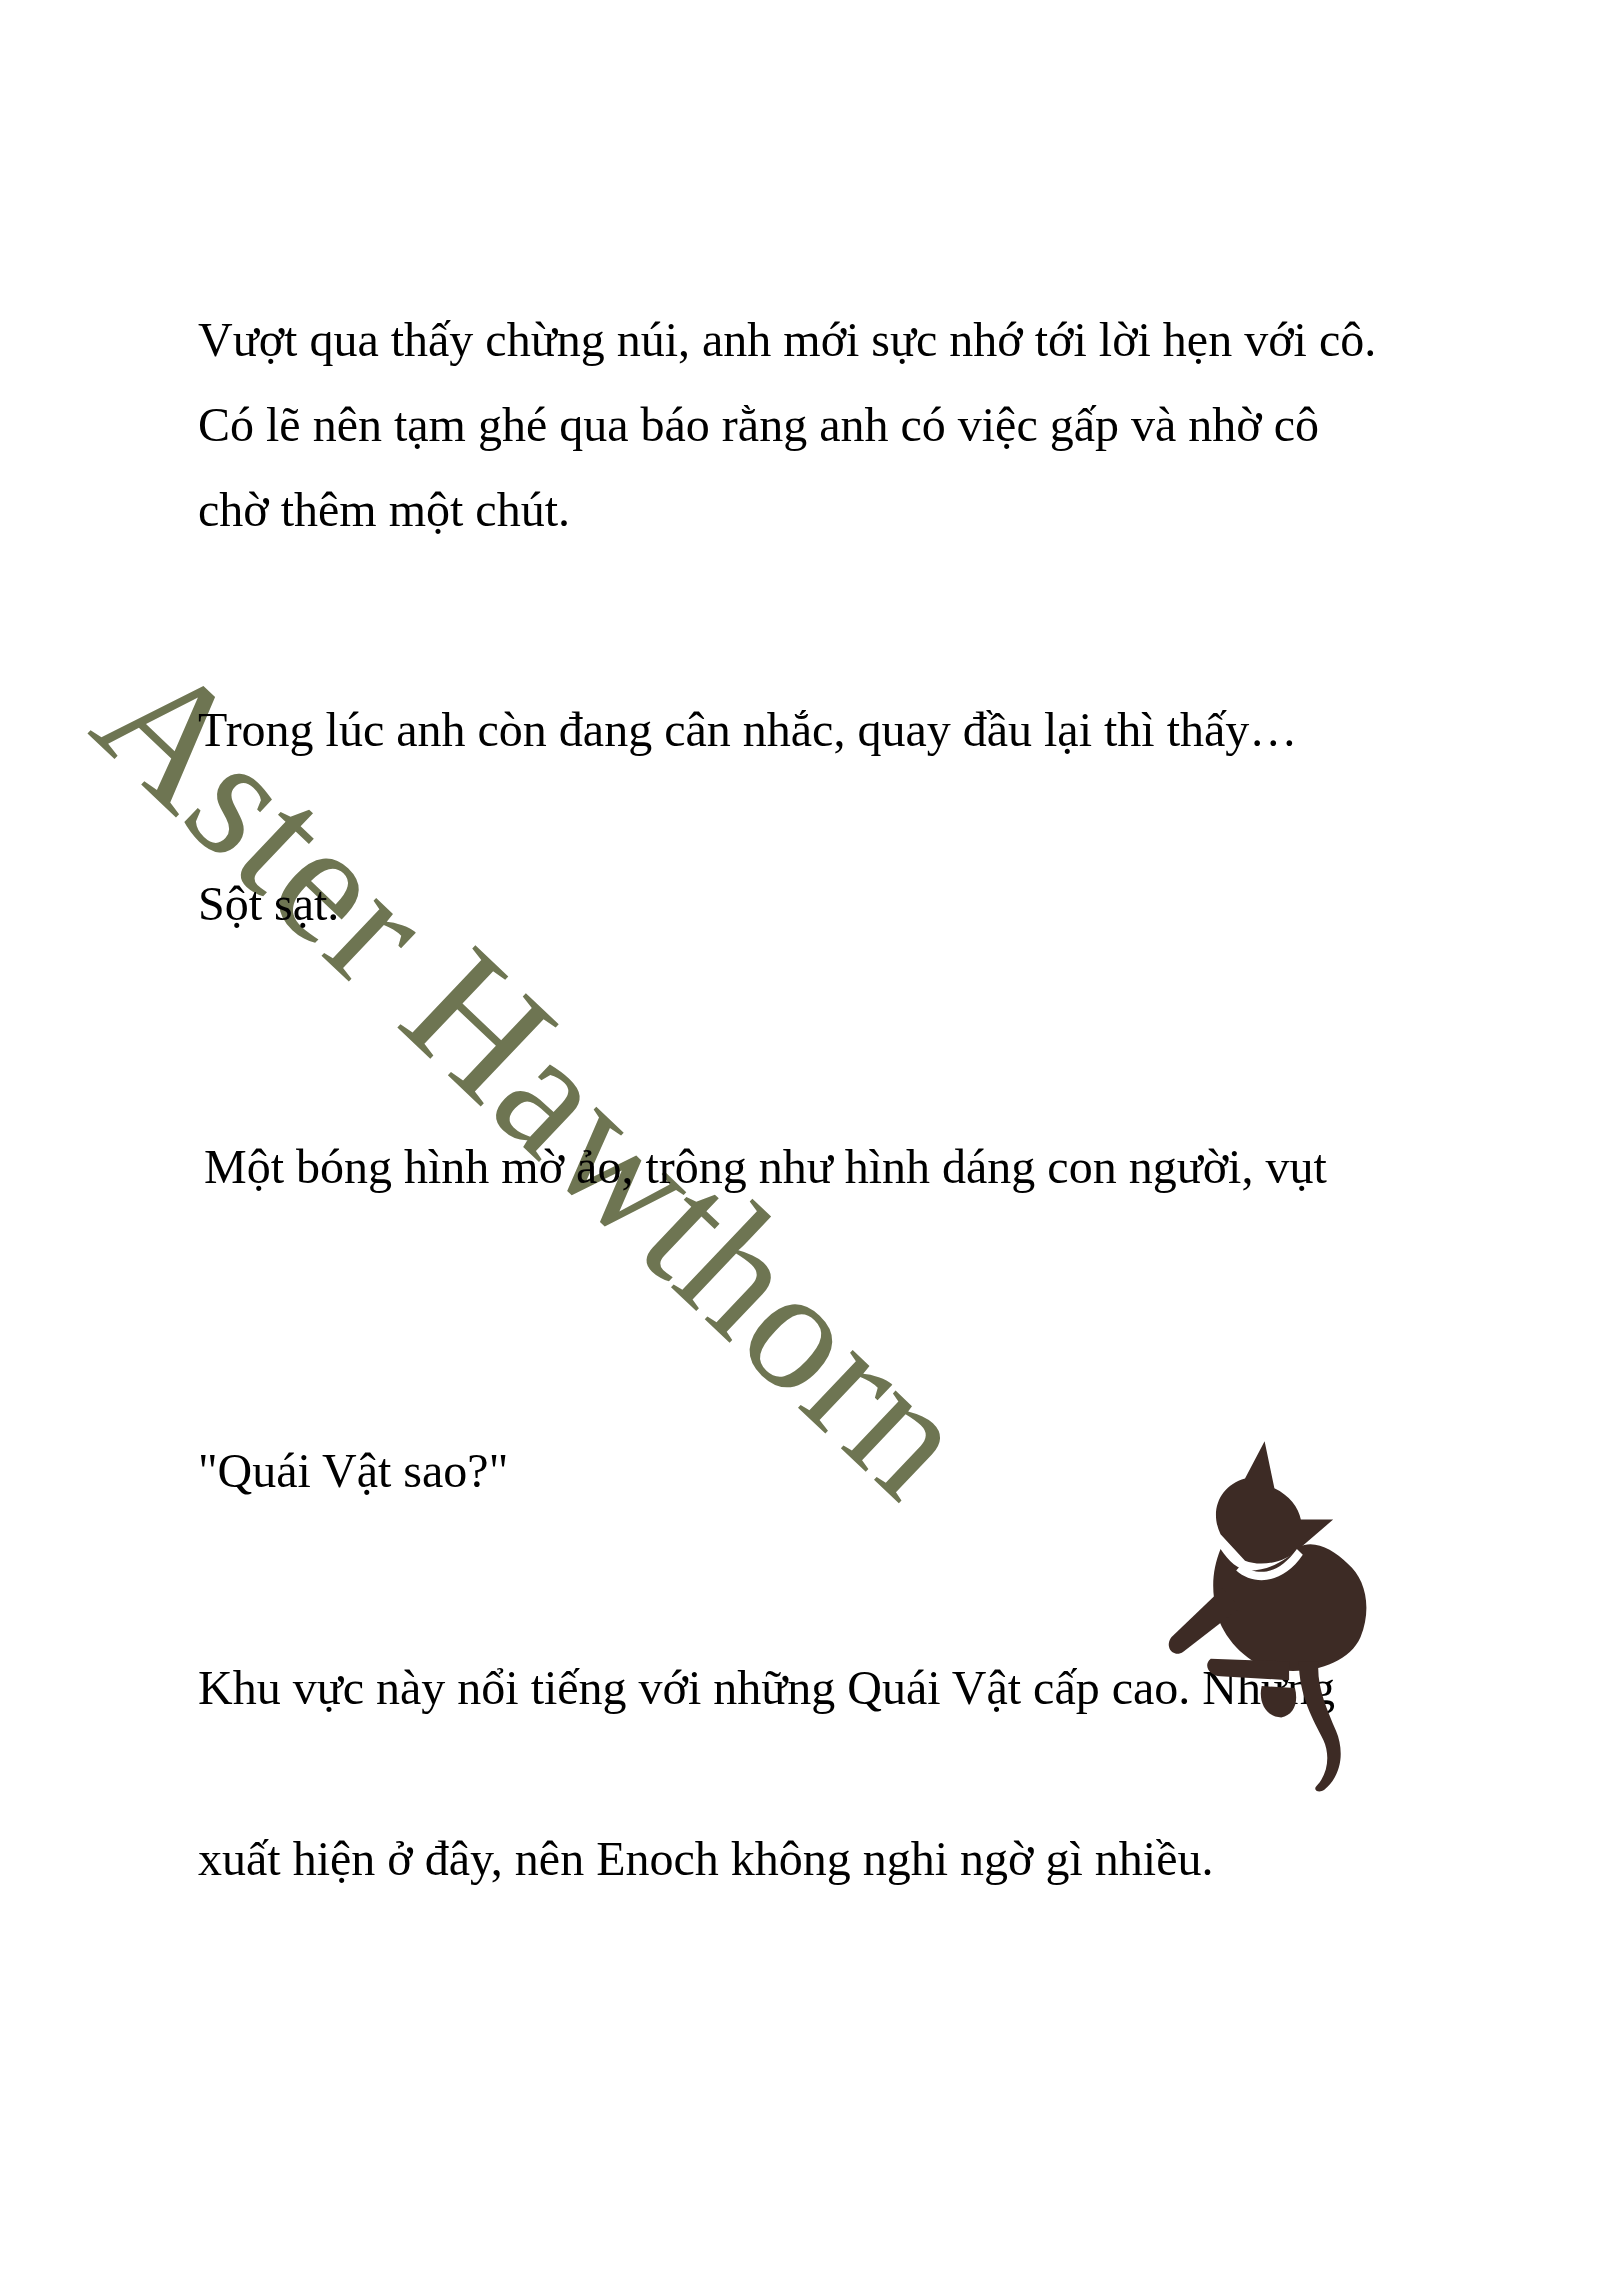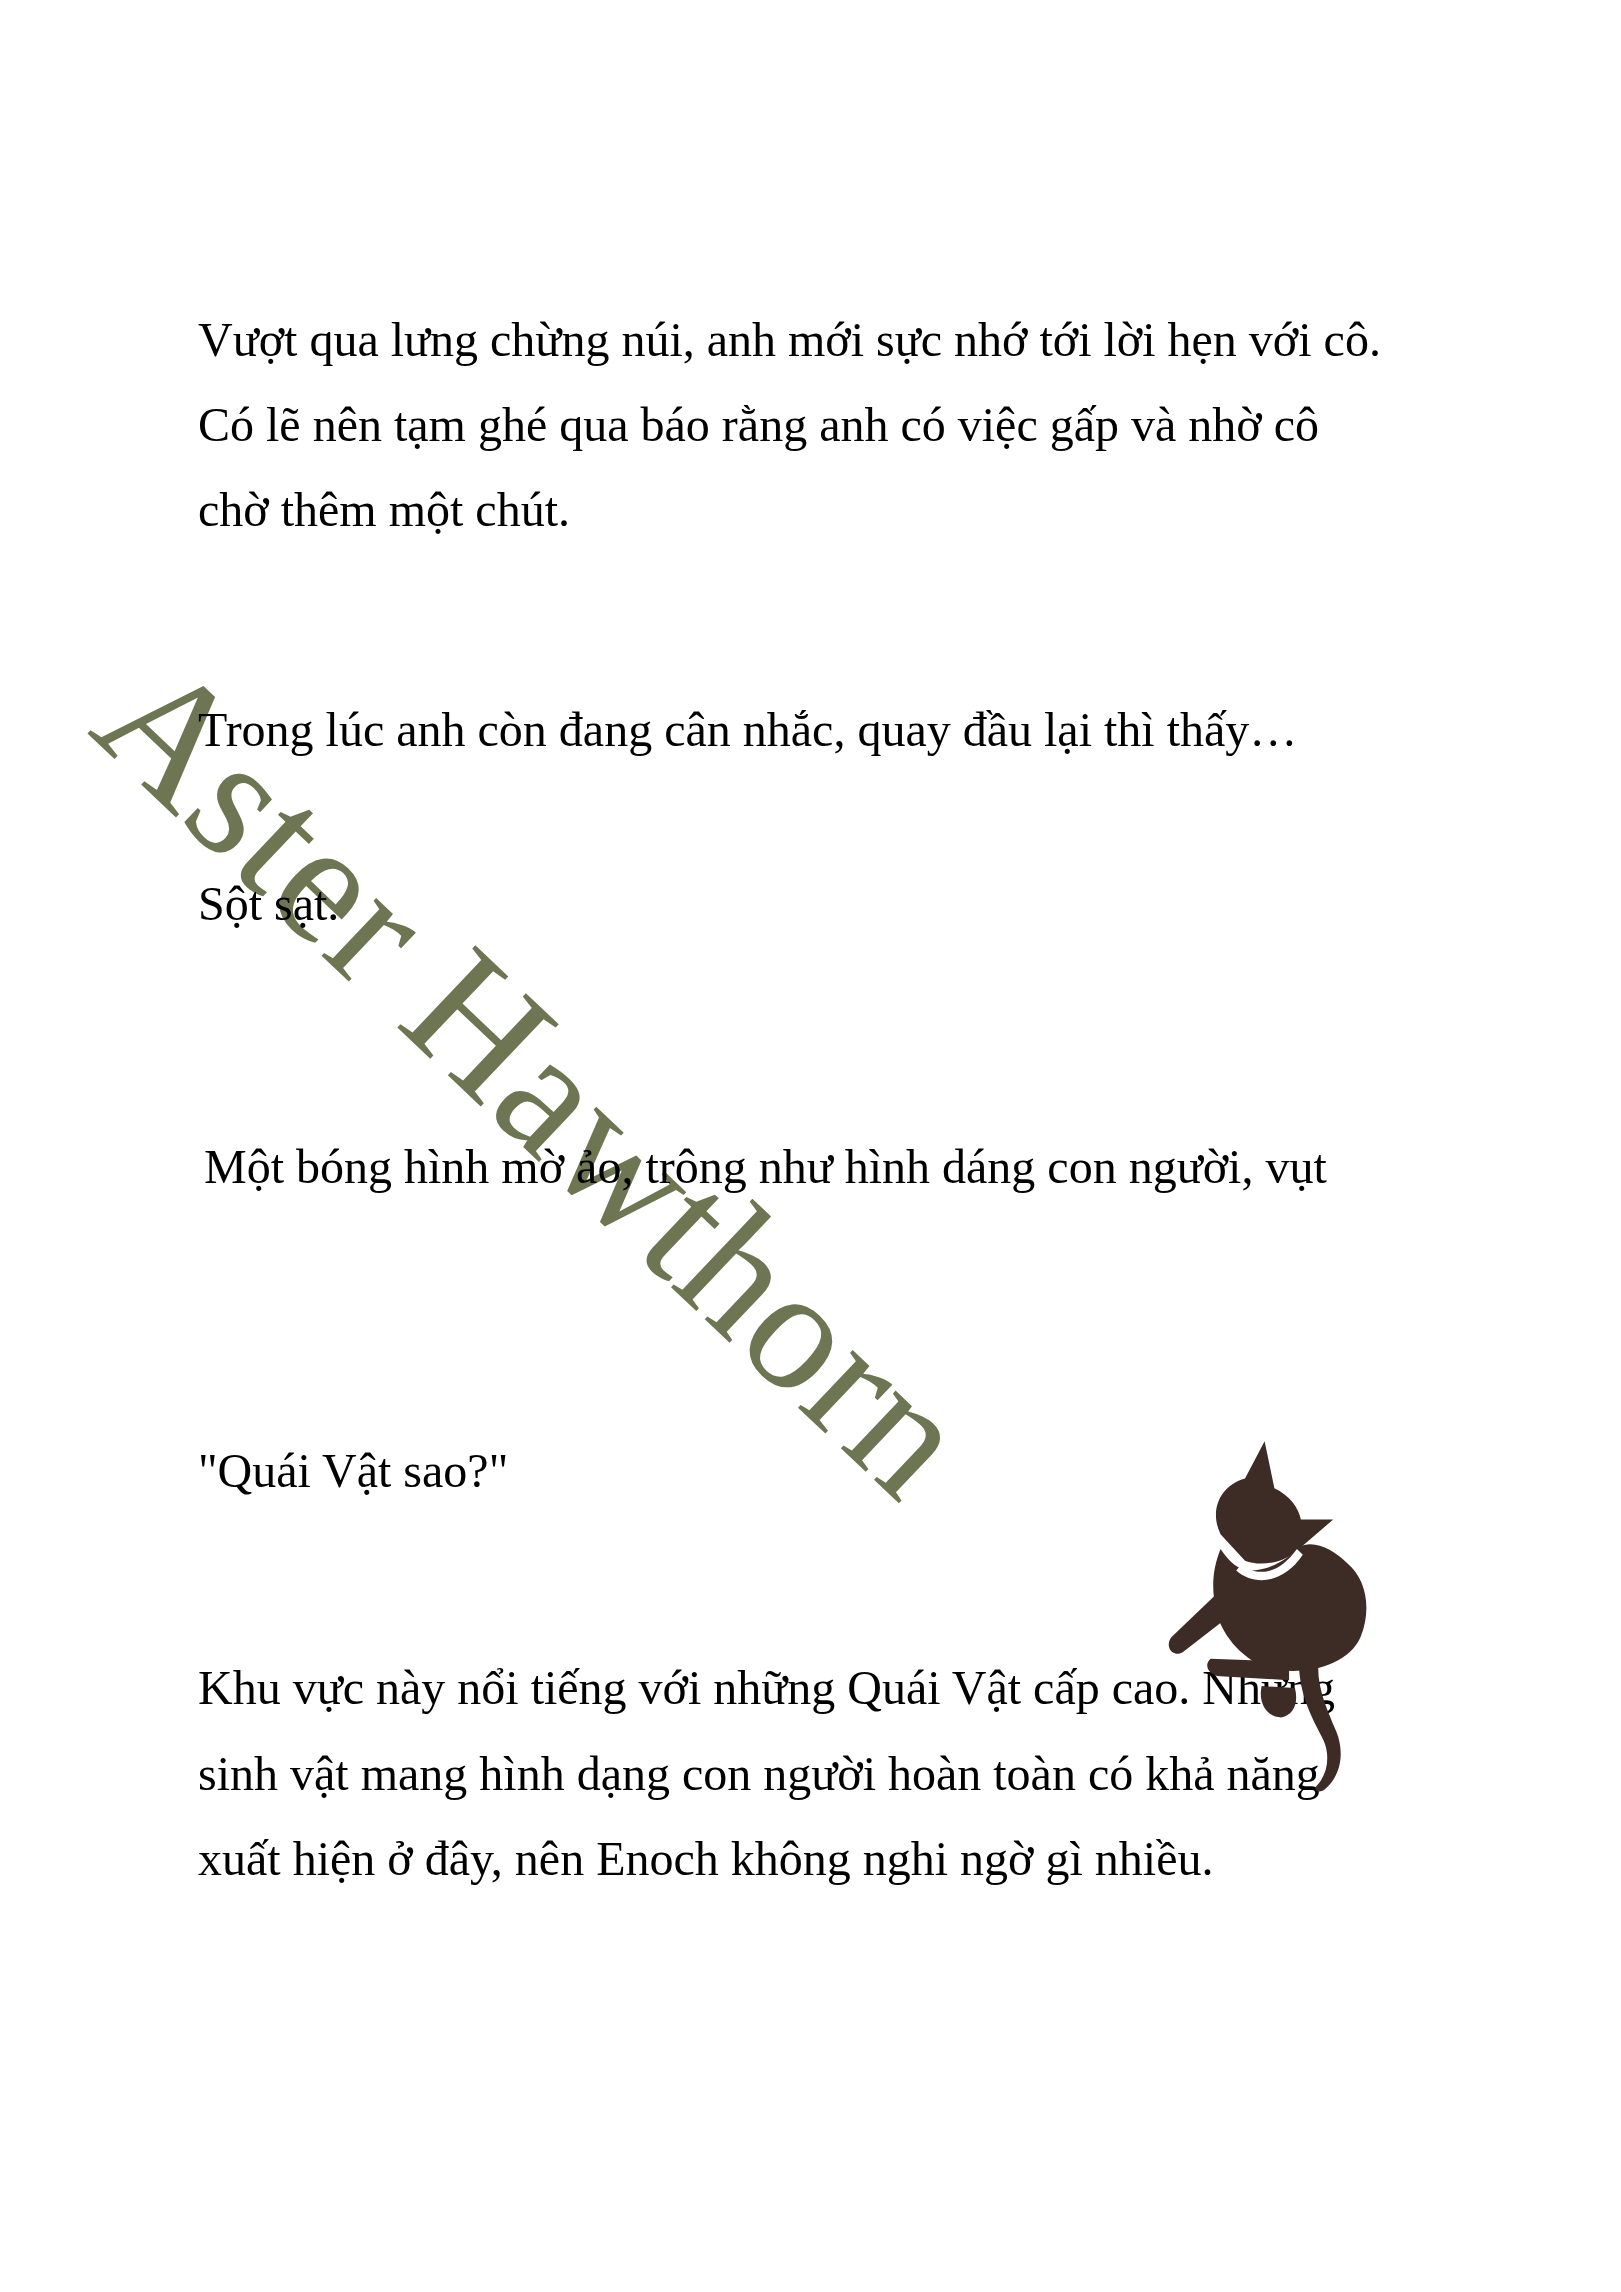--- a/index.html
+++ b/index.html
@@ -47,34 +47,33 @@
       z-index: 3;
     }
   </style>
 </head>
 <body>
 
 <div class="page">
 
   <div class="watermark">Aster Hawthorn</div>
 
-  <div class="line" style="top:310px;">Vượt qua lưng chừng núi, anh mới sực nhớ tới lời hẹn với cô.</div>
+  <div class="line" style="top:310px;">Vượt qua thấy chừng núi, anh mới sực nhớ tới lời hẹn với cô.</div>
   <div class="line" style="top:395px;">Có lẽ nên tạm ghé qua báo rằng anh có việc gấp và nhờ cô</div>
   <div class="line" style="top:480px;">chờ thêm một chút.</div>
 
   <div class="line" style="top:700px;">Trong lúc anh còn đang cân nhắc, quay đầu lại thì thấy…</div>
 
   <div class="line" style="top:874px;">Sột sạt.</div>
 
   <div class="line" style="top:1137px;margin-left:6px;">Một bóng hình mờ ảo, trông như hình dáng con người, vụt</div>
 
   <div class="line" style="top:1441px;">"Quái Vật sao?"</div>
 
   <div class="line" style="top:1658px;">Khu vực này nổi tiếng với những Quái Vật cấp cao. Những</div>
-  <div class="line" style="top:1744px;">sinh vật mang hình dạng con người hoàn toàn có khả năng</div>
   <div class="line" style="top:1829px;">xuất hiện ở đây, nên Enoch không nghi ngờ gì nhiều.</div>
 
   <svg class="cat" viewBox="0 0 240 360" xmlns="http://www.w3.org/2000/svg">
     <g fill="#3d2b25">
 
       <path d="M70 95 C 58 70, 70 45, 95 38 L 115 0 L 125 48 C 140 55, 150 68, 152 80 L 185 80 L 150 110 C 135 125, 110 128, 95 122 Z"></path>
 
       <path d="M70 110 C 62 130, 60 150, 66 175 C 72 200, 95 225, 120 232 C 155 240, 200 230, 213 200 C 225 170, 218 140, 200 125 C 185 110, 165 100, 150 108 C 140 120, 120 132, 100 132 C 88 132, 78 122, 70 110 Z"></path>
 
       <path d="M72 150 L 20 200 C 12 210, 22 222, 32 215 L 90 170 Z"></path>

